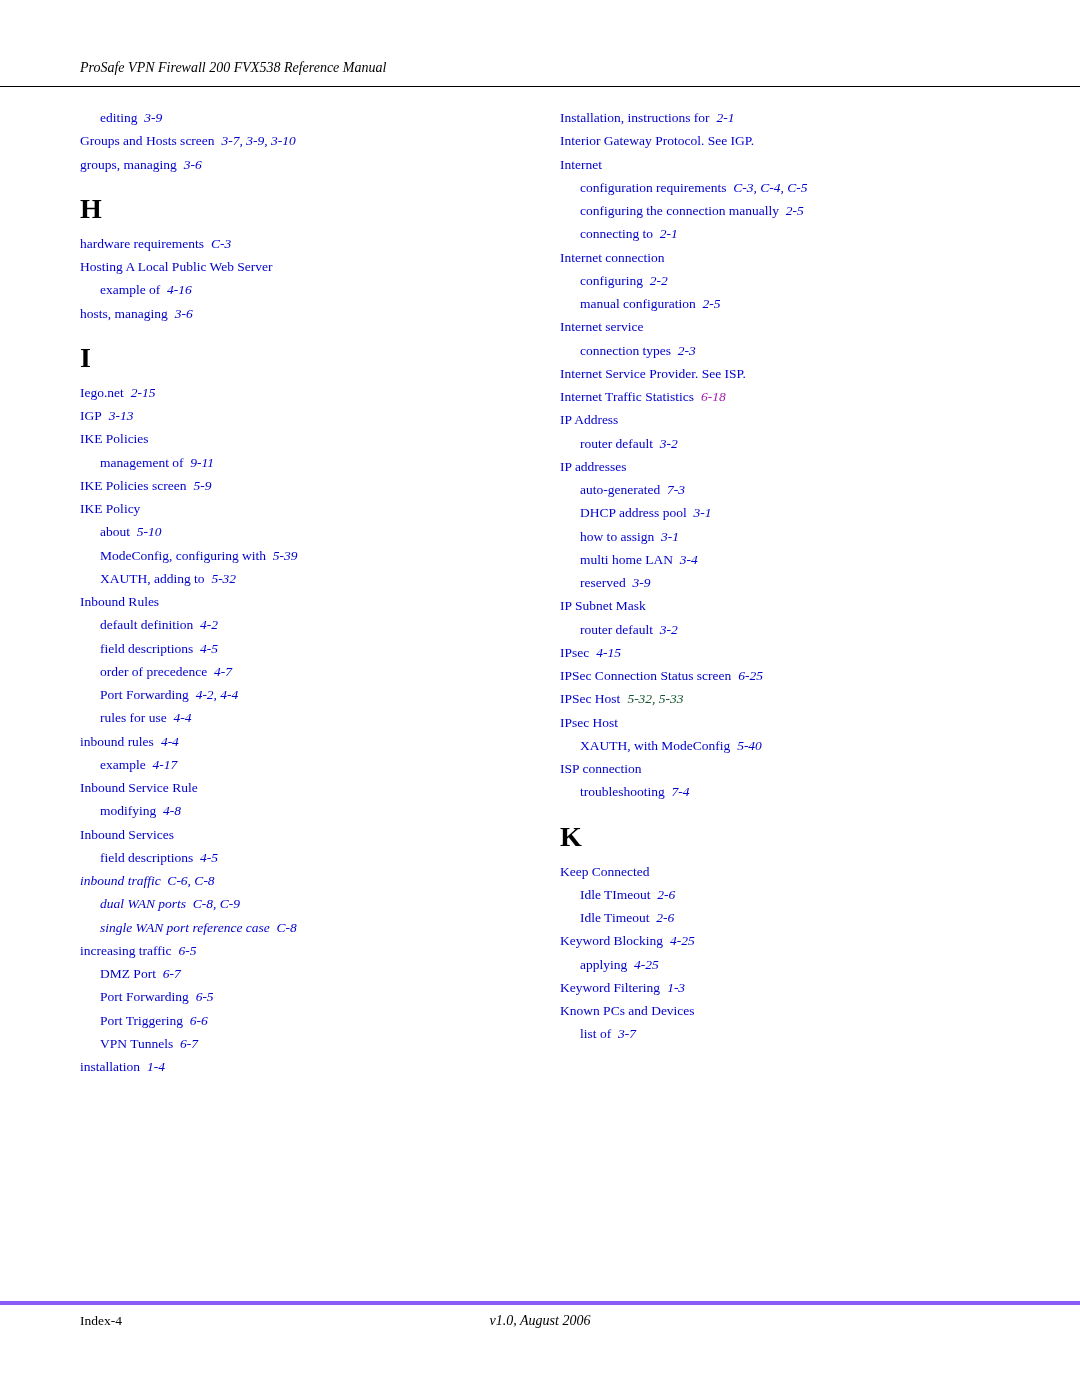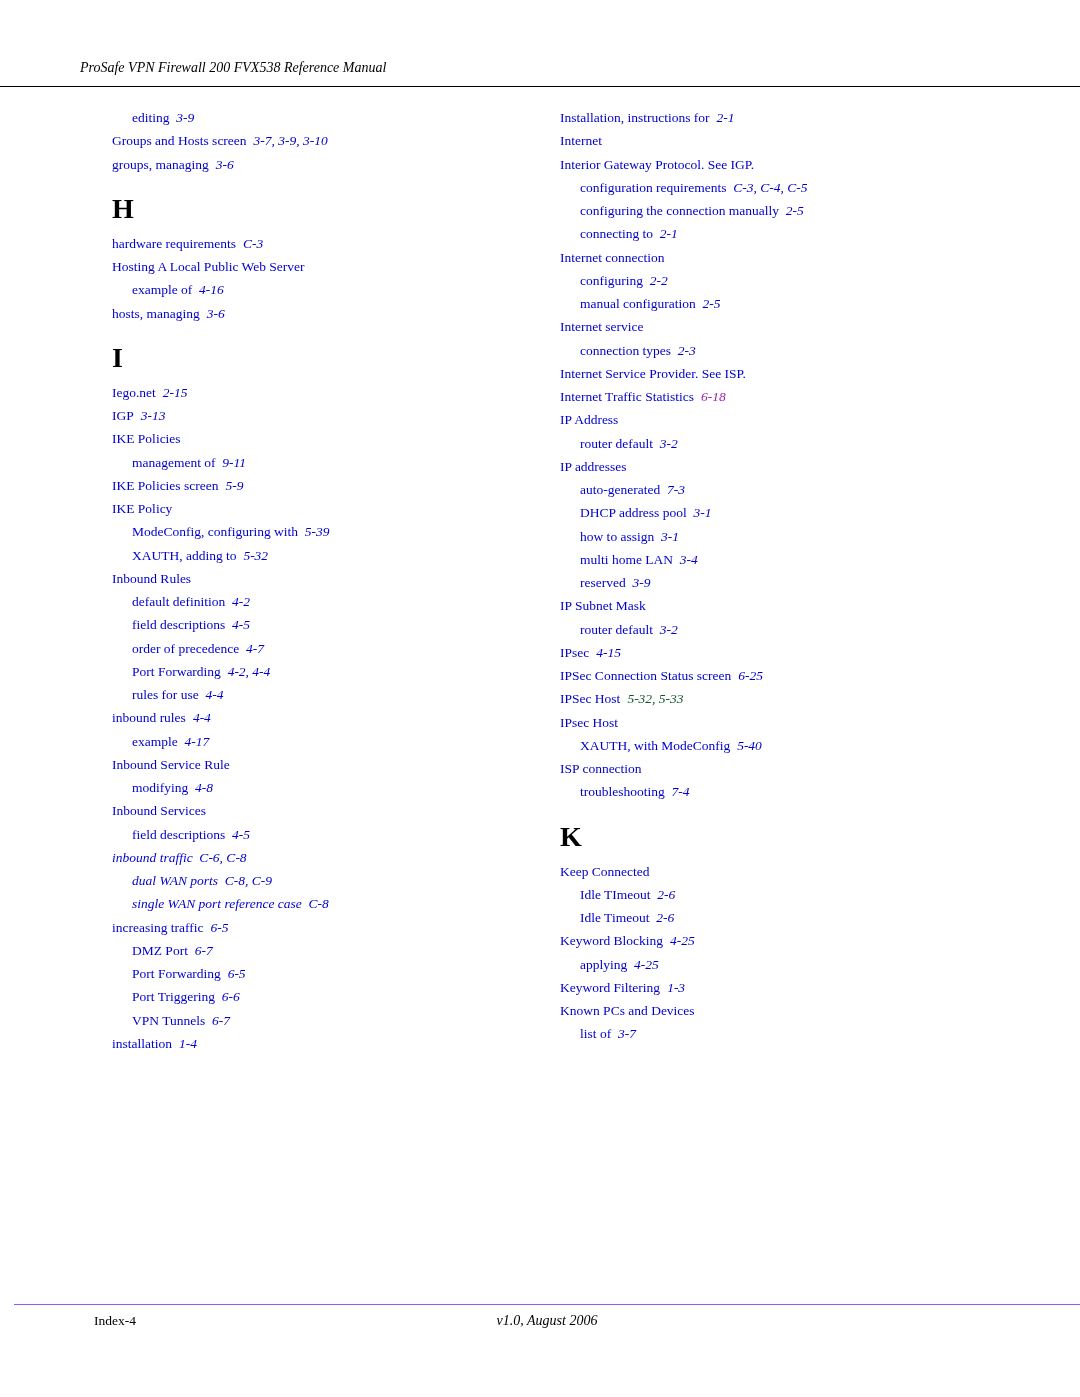--- a/index.html
+++ b/index.html
@@ -23,21 +23,21 @@
       margin-bottom: 20px;
     }
     .header-title {
       font-style: italic;
       font-size: 14px;
       color: #000;
     }
     .content {
       display: flex;
       flex-direction: row;
-      padding: 0 112px;
+      padding: 0 80px;
       gap: 40px;
     }
     .col-left {
       flex: 1;
       min-width: 0;
     }
     .col-right {
       flex: 1;
       min-width: 0;
     }
@@ -67,23 +67,23 @@
       color: #0000cc;
       font-size: 13.5px;
       line-height: 1.5;
     }
     .italic-ref {
       font-style: italic;
     }
     .footer {
       position: absolute;
       bottom: 60px;
-      left: 14px;
+      left: 0;
       right: 0;
-      border-top: 1px solid #8b5cf6;
+      border-top: 4px solid #8b5cf6;
       padding: 8px 80px;
       display: flex;
       justify-content: space-between;
       align-items: center;
     }
     .footer-left {
       font-size: 13.5px;
       color: #000;
     }
     .footer-center {
@@ -146,20 +146,23 @@
       <div class="entry">
         <span class="entry-sub">management of&nbsp;&nbsp;<span class="italic-ref">9-11</span></span>
       </div>
       <div class="entry">
         <span class="entry-main">IKE Policies screen</span>&nbsp;&nbsp;<span class="italic-ref link" style="color:#0000cc;">5-9</span>
       </div>
       <div class="entry">
         <span class="entry-main">IKE Policy</span>
       </div>
       <div class="entry">
+        <span class="entry-sub">about&nbsp;&nbsp;<span class="italic-ref">5-10</span></span>
+      </div>
+      <div class="entry">
         <span class="entry-sub">ModeConfig, configuring with&nbsp;&nbsp;<span class="italic-ref">5-39</span></span>
       </div>
       <div class="entry">
         <span class="entry-sub">XAUTH, adding to&nbsp;&nbsp;<span class="italic-ref">5-32</span></span>
       </div>
       <div class="entry">
         <span class="entry-main">Inbound Rules</span>
       </div>
       <div class="entry">
         <span class="entry-sub">default definition&nbsp;&nbsp;<span class="italic-ref">4-2</span></span>
@@ -223,24 +226,24 @@
       </div>
     </div>
 
     <div class="col-right">
 
       <div style="margin-top: 0;">
         <div class="entry">
           <span class="entry-main">Installation, instructions for</span>&nbsp;&nbsp;<span class="italic-ref link" style="color:#0000cc;">2-1</span>
         </div>
         <div class="entry">
+          <span class="entry-main">Interior Gateway Protocol. See IGP.</span>
+        </div>
+        <div class="entry">
           <span class="entry-main">Internet</span>
-        </div>
-        <div class="entry">
-          <span class="entry-main">Interior Gateway Protocol. See IGP.</span>
         </div>
         <div class="entry">
           <span class="entry-sub">configuration requirements&nbsp;&nbsp;<span class="italic-ref">C-3, C-4, C-5</span></span>
         </div>
         <div class="entry">
           <span class="entry-sub">configuring the connection manually&nbsp;&nbsp;<span class="italic-ref">2-5</span></span>
         </div>
         <div class="entry">
           <span class="entry-sub">connecting to&nbsp;&nbsp;<span class="italic-ref">2-1</span></span>
         </div>

